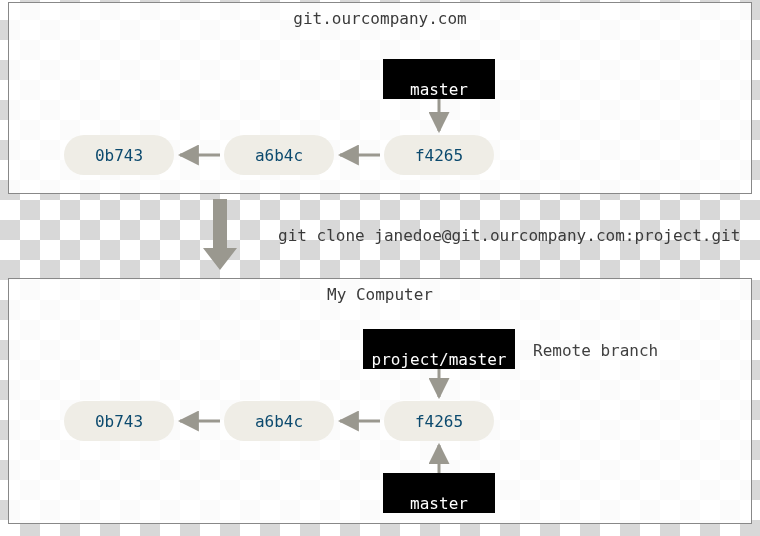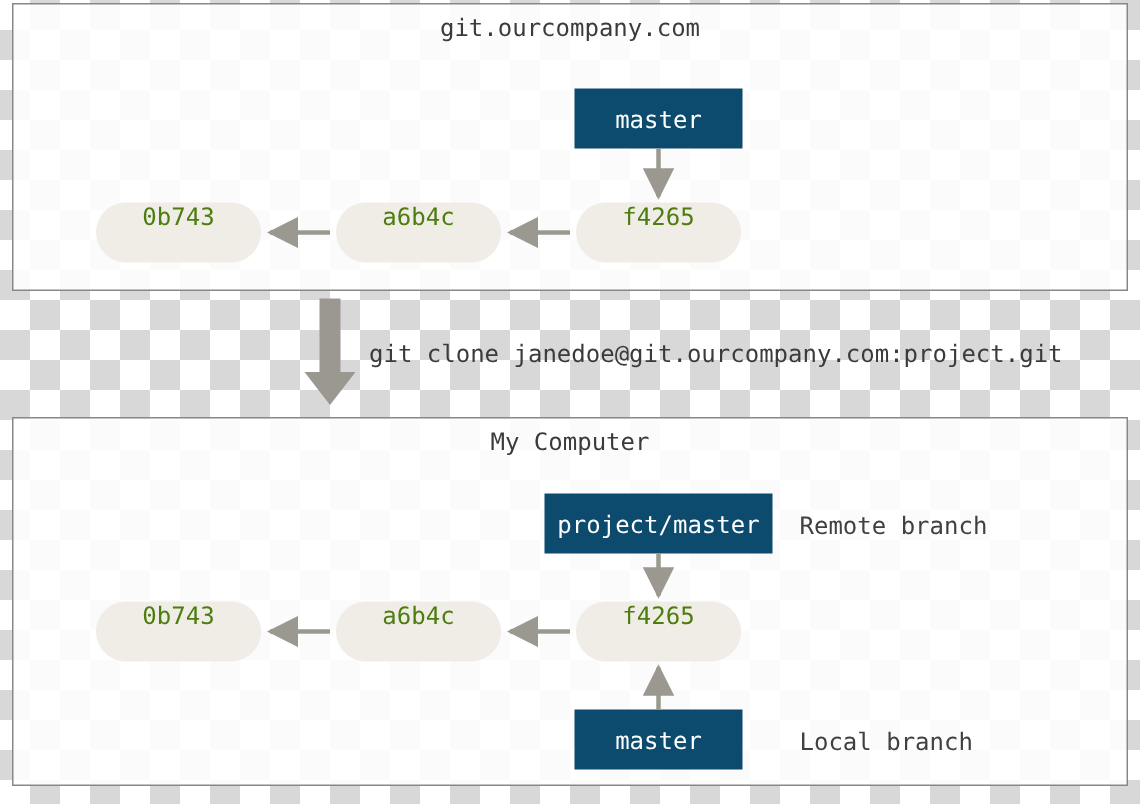--- a/index.html
+++ b/index.html
@@ -41,43 +41,45 @@
     top: 6px;
     color: #3b3b3b;
   }
   .commit {
     position: absolute;
     width: 110px;
     height: 40px;
     background: #efede6;
     border-radius: 20px;
     display: flex;
+    align-items: center;
     justify-content: center;
-    color: #4d7c0f;
+    color: #0c4a6e;
   }
   .branch {
     position: absolute;
     height: 40px;
-    background: #0c4a6e;
+    background: #000000;
     color: #ffffff;
     display: flex;
-    align-items: center;
+    align-items: flex-end;
     justify-content: center;
     padding: 0 18px;
     box-sizing: border-box;
   }
   .label {
     position: absolute;
     color: #404040;
     text-align: center;
   }
   .clone-cmd {
     position: absolute;
     color: #3b3b3b;
     white-space: nowrap;
+    margin-left: 32px;
   }
   svg.arrows {
     position: absolute;
     inset: 0;
     width: 100%;
     height: 100%;
     pointer-events: none;
   }
 </style>
 </head>
@@ -138,21 +140,20 @@
     <div class="commit" style="left:215px; top:122px;">
       <span>a6b4c</span>
     </div>
     <div class="commit" style="left:375px; top:122px;">
       <span>f4265</span>
     </div>
 
     <div class="branch" style="left:374px; top:194px; width:112px;">
       <span>master</span>
     </div>
-    <div class="label" style="left:524px; top:206px;">Local branch</div>
 
     <svg class="arrows">
       <defs>
         <marker id="ah2" viewBox="0 0 10 10" refX="9" refY="5" markerWidth="7" markerHeight="7" orient="auto">
           <path d="M 0 0 L 10 5 L 0 10 z" fill="#9a988f"></path>
         </marker>
       </defs>
 
       <line x1="430" y1="90" x2="430" y2="118" stroke="#9a988f" stroke-width="3" marker-end="url(#ah2)"></line>
 

